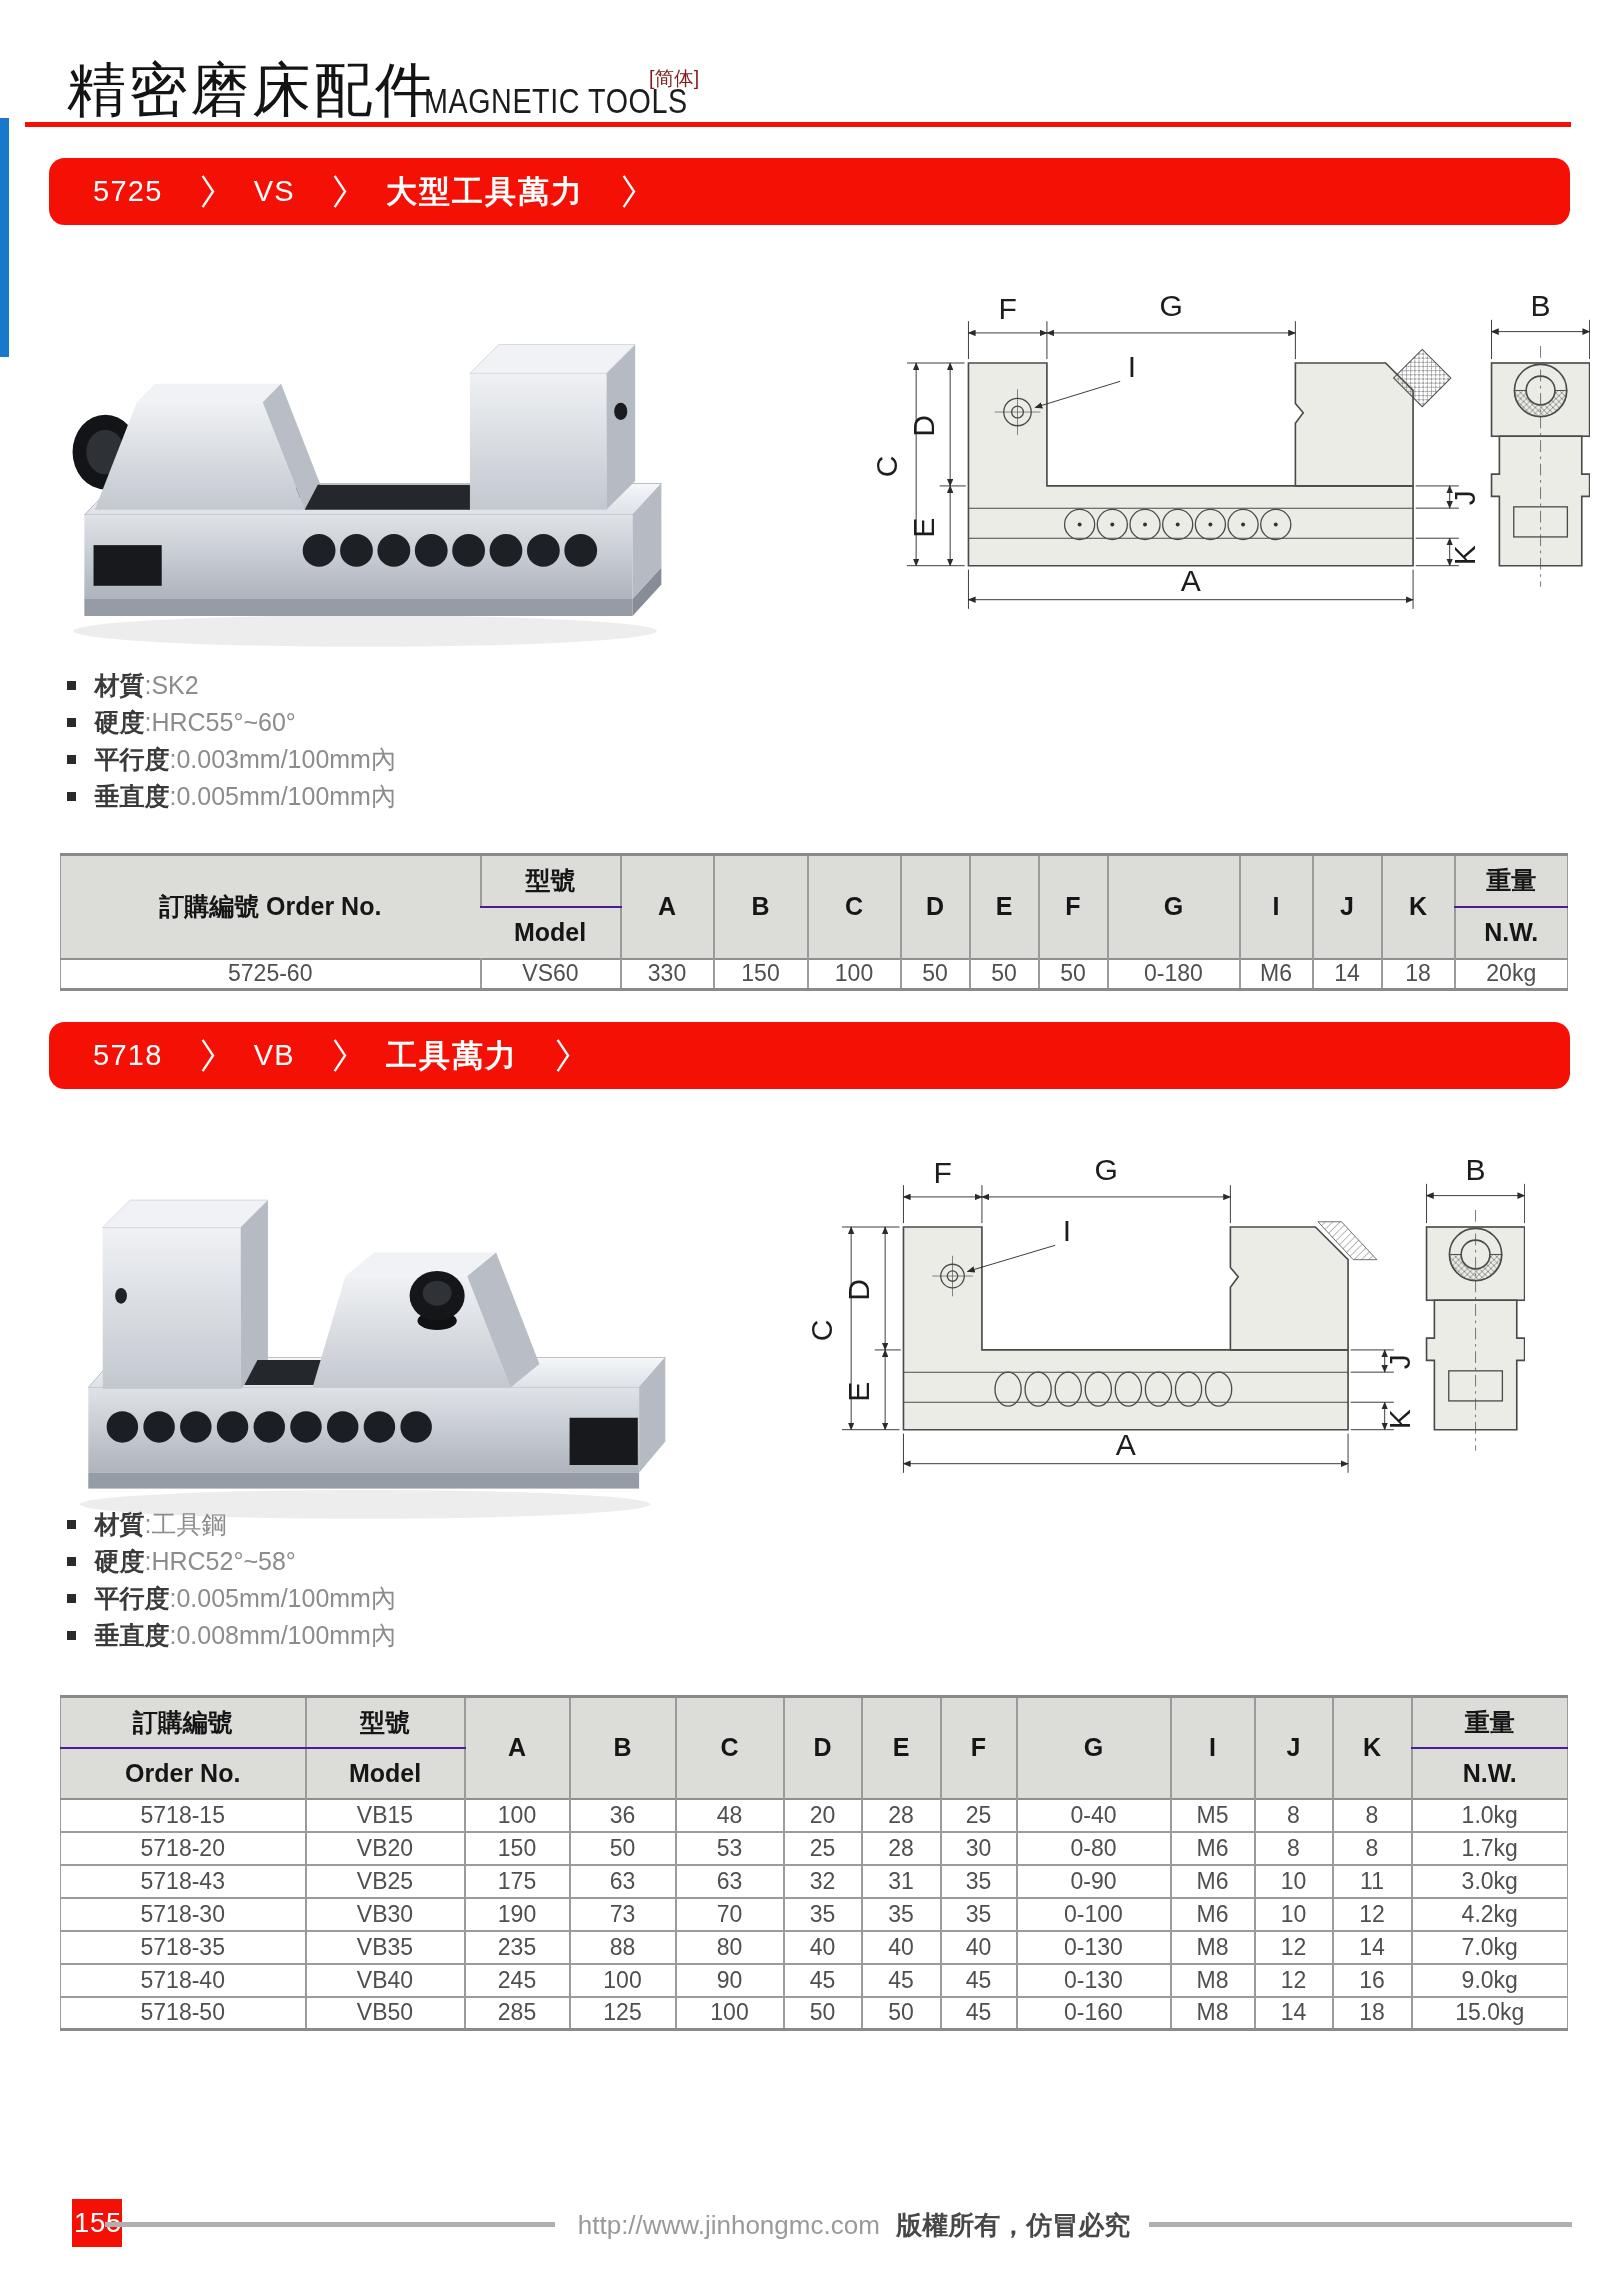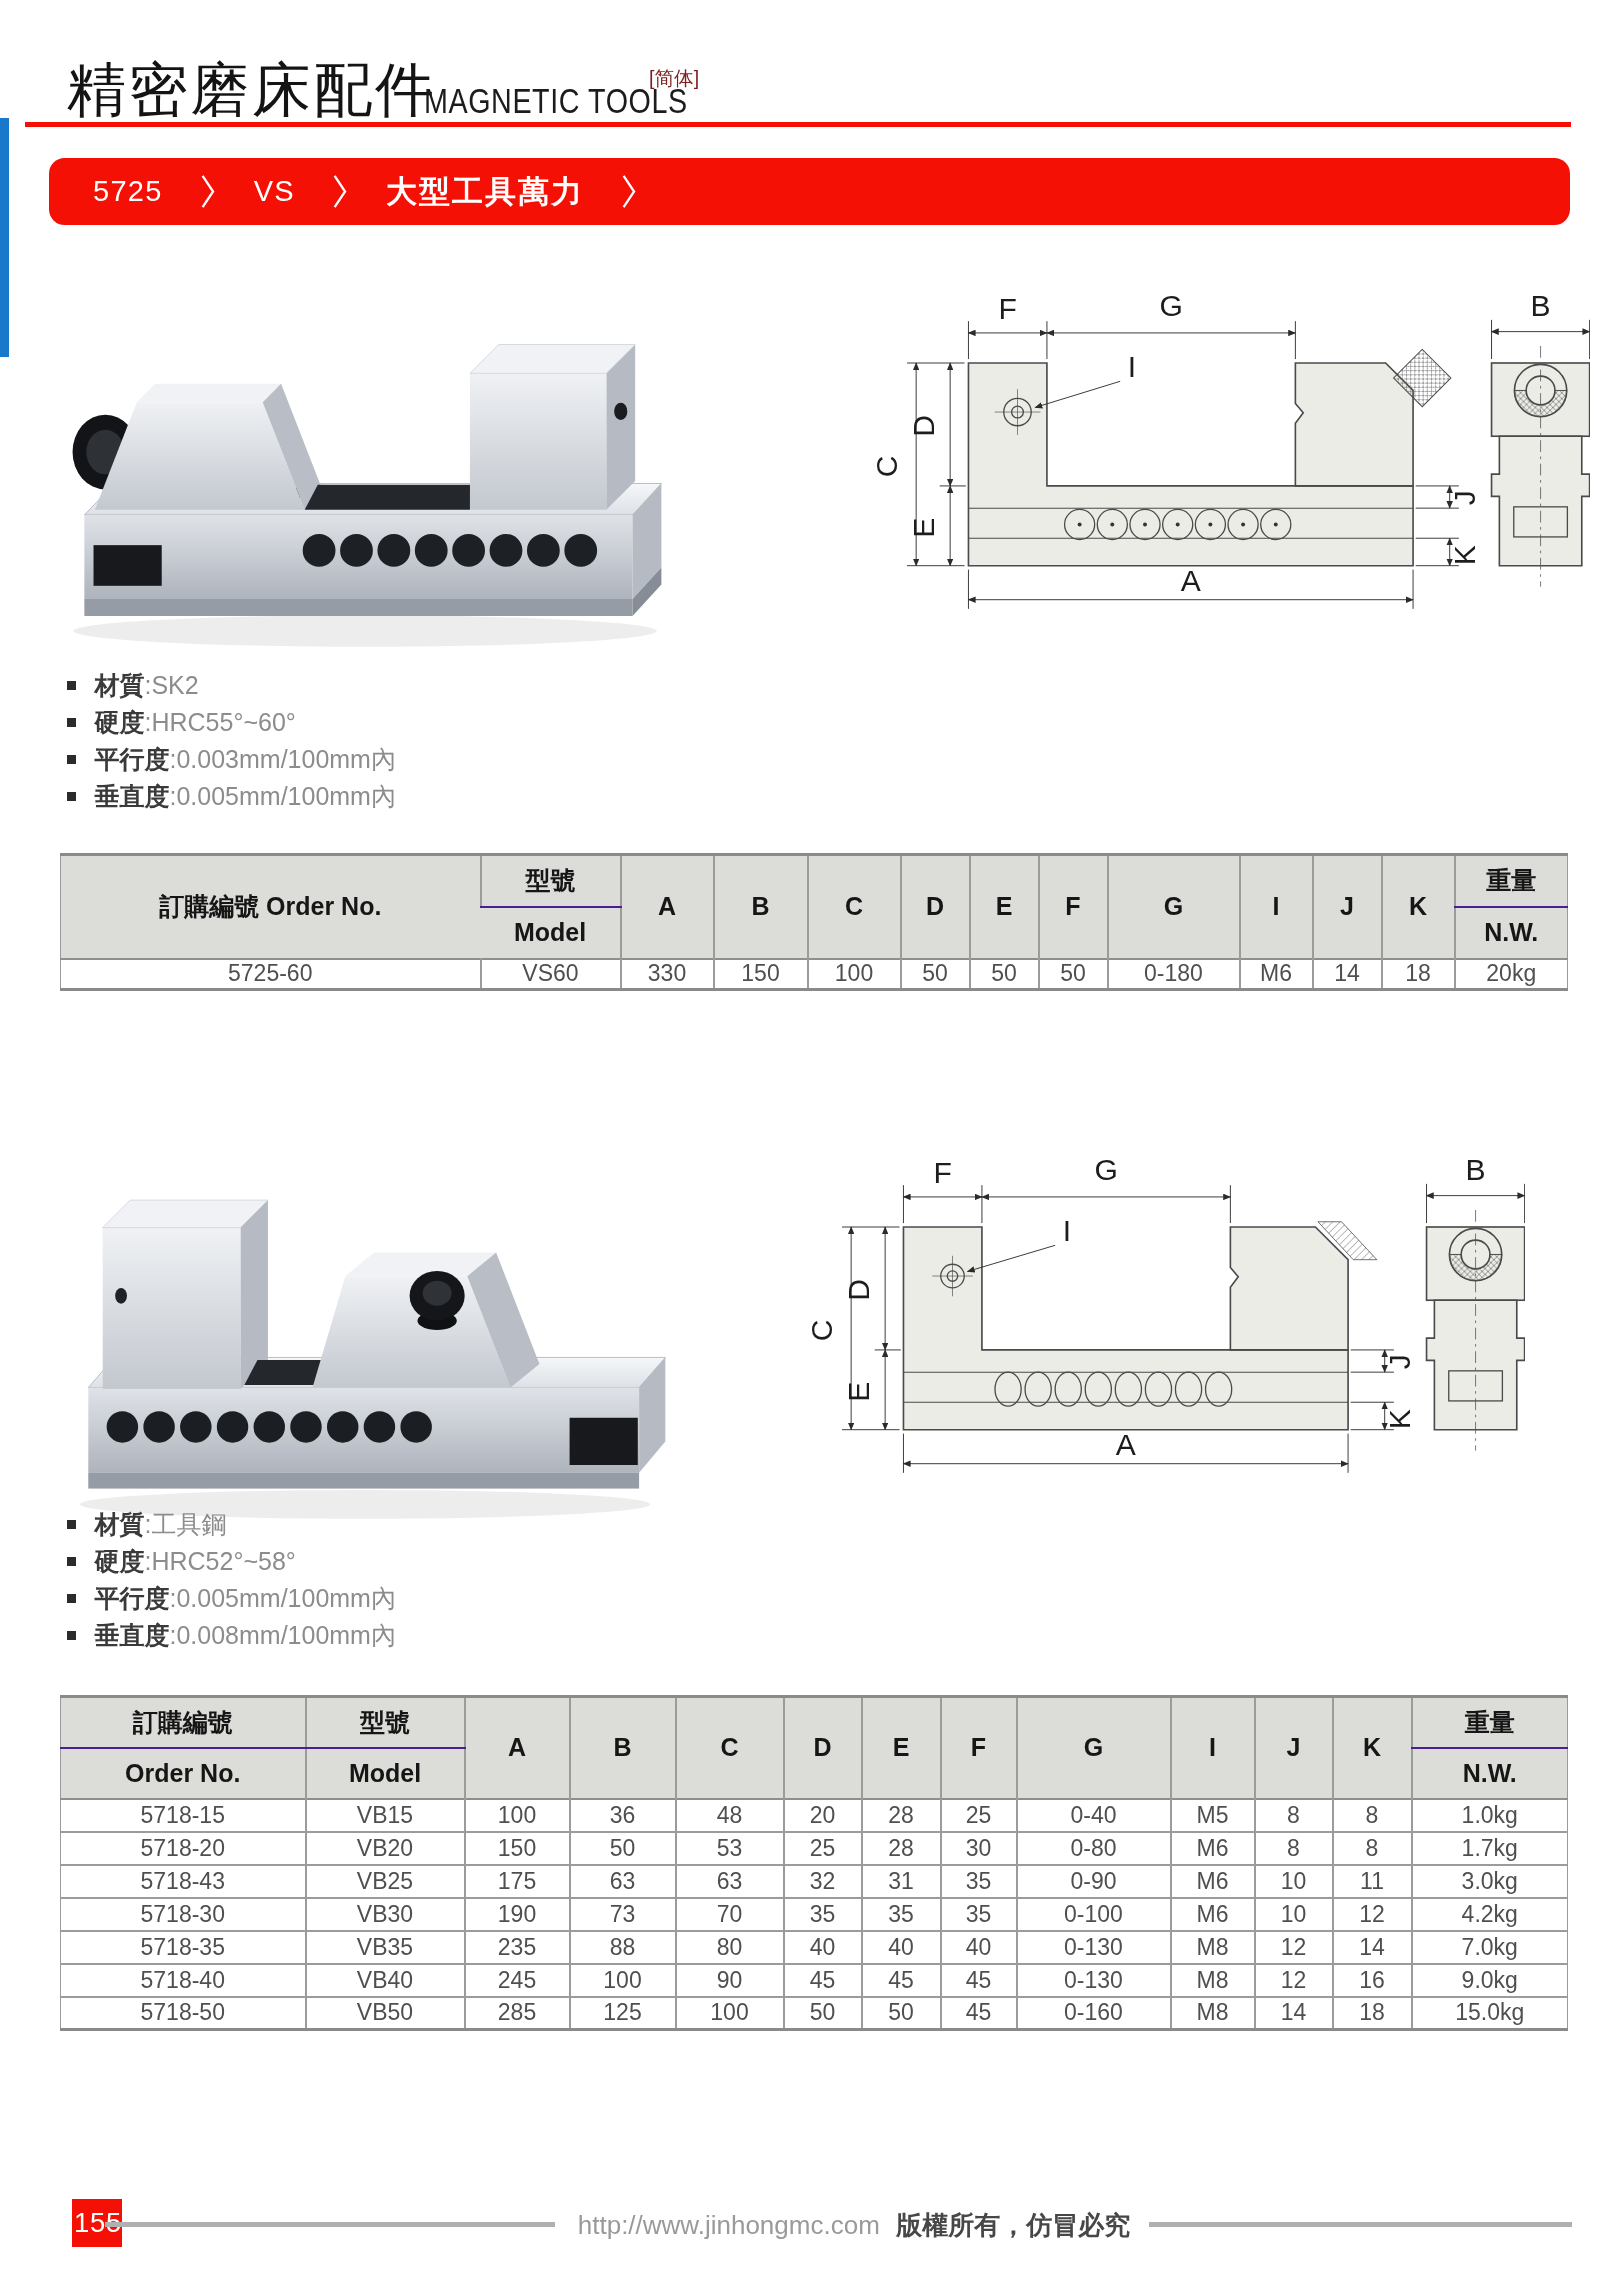--- a/index.html
+++ b/index.html
@@ -312,20 +312,34 @@
           <td>50</td>
           <td>0-180</td>
           <td>M6</td>
           <td>14</td>
           <td>18</td>
           <td>20kg</td>
         </tr>
       </tbody>
   </table>
 
+  <div class="abs banner" style="top:1022px">
+    <span class="b-code">5718</span>
+    <svg class="chev" viewBox="0 0 26 56">
+        <path d="M4 4 L20 28 L4 52" fill="none" stroke="#fff" stroke-width="3.5"></path>
+      </svg>
+    <span class="b-series">VB</span>
+    <svg class="chev" viewBox="0 0 26 56">
+        <path d="M4 4 L20 28 L4 52" fill="none" stroke="#fff" stroke-width="3.5"></path>
+      </svg>
+    <span class="b-name">工具萬力</span>
+    <svg class="chev" viewBox="0 0 26 56">
+        <path d="M4 4 L20 28 L4 52" fill="none" stroke="#fff" stroke-width="3.5"></path>
+      </svg>
+  </div>
 
   <svg class="abs" style="left:36px;top:1124px" width="658" height="400" viewBox="0 0 1000 610">
     <defs>
       <linearGradient id="p2top" x1="0" y1="0" x2="0" y2="1">
           <stop offset="0" stop-color="#f5f7f9"></stop>
           <stop offset="1" stop-color="#dde1e6"></stop>
         </linearGradient>
       <linearGradient id="p2front" x1="0" y1="0" x2="0" y2="1">
           <stop offset="0" stop-color="#dfe3e8"></stop>
           <stop offset="1" stop-color="#aeb3bc"></stop>

